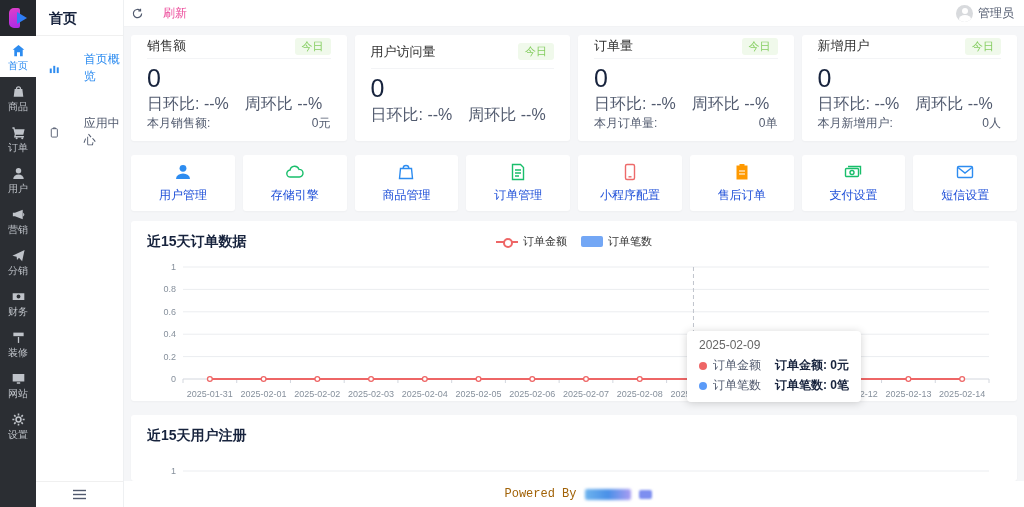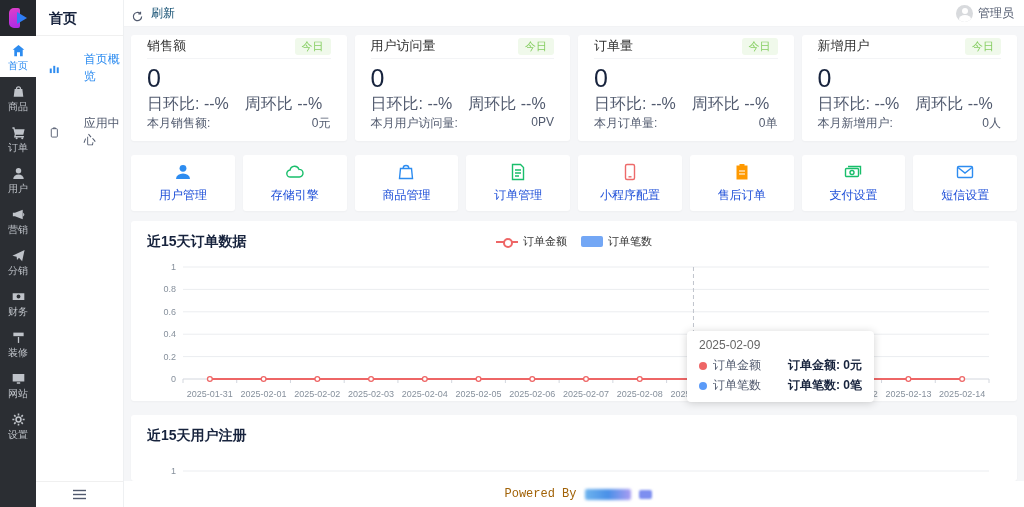--- a/index.html
+++ b/index.html
@@ -21,21 +21,21 @@
   .subnav-title { height:36px; line-height:36px; padding-left:13px; font-size:14px; font-weight:bold; color:#17233d; border-bottom:1px solid #f0f0f0; }
   .subnav-item { display:flex; align-items:center; gap:24px; padding:15px 0 15px 13px; font-size:12px; color:#515a6e; cursor:pointer; }
   .subnav-item.active { color:#2d8cf0; }
   .subnav-item svg { width:13px; height:13px; }
   .subnav-spacer { flex:1; }
   .subnav-collapse { height:26px; border-top:1px solid #f0f0f0; display:flex; align-items:center; justify-content:center; cursor:pointer; color:#515a6e; }
 
   
   .main { flex:1; display:flex; flex-direction:column; position:relative; }
   .topbar { height:27px; background:#fff; border-bottom:1px solid #f2f3f5; display:flex; align-items:center; padding:0 18px 0 8px; flex-shrink:0; }
-  .refresh-btn { display:flex; align-items:flex-end; gap:8px; font-size:12px; color:#0c4a6e; cursor:pointer; background:none; border:none; font-family:inherit; }
+  .refresh-btn { display:flex; align-items:center; gap:20px; font-size:12px; color:#ec4899; cursor:pointer; background:none; border:none; font-family:inherit; }
   .topbar-right { margin-left:auto; display:flex; gap:5px; cursor:pointer; }
   .avatar { width:17px; height:17px; border-radius:50%; background:#d8dadd; position:relative; overflow:hidden; }
   .avatar::before { content:""; position:absolute; left:5.5px; top:3px; width:6px; height:6px; border-radius:50%; background:#fff; }
   .avatar::after { content:""; position:absolute; left:2.5px; top:10px; width:12px; height:8px; border-radius:50%; background:#fff; }
   .admin-name { font-size:12px; color:#515a6e; }
 
   .content { flex:1; padding:8px 15px 0 7px; overflow:hidden; background:#f5f6f8; }
 
   
   .stat-row { display:grid; grid-template-columns:repeat(4,1fr); gap:8px; }
@@ -65,21 +65,21 @@
   .legend-line::before { content:""; position:absolute; left:0; right:0; top:4px; height:2px; background:#ee6666; }
   .legend-line::after { content:""; position:absolute; left:7px; top:1px; width:6px; height:6px; border:2px solid #ee6666; border-radius:50%; background:#fff; }
   .legend-swatch { width:22px; height:11px; border-radius:2px; background:#73a7f5; }
   .chart-svg { display:block; margin-top:8px; }
 
   .chart-tooltip { position:absolute; left:556px; top:110px; min-width:128px; background:#fff; border-radius:4px; box-shadow:0 1px 8px rgba(0,0,0,.18); padding:7px 12px 8px; z-index:5; }
   .tt-date { font-size:12px; color:#666; margin-bottom:5px; }
   .tt-row { display:flex; align-items:center; font-size:12px; color:#515a6e; margin-top:3px; white-space:nowrap; }
   .tt-dot { width:8px; height:8px; border-radius:50%; margin-right:6px; flex-shrink:0; }
   .tt-dot.red { background:#ee6666; } .tt-dot.blue { background:#5b9bf8; }
-  .tt-val { margin-left:27px; color:#17233d; font-weight:bold; }
+  .tt-val { margin-left:14px; color:#17233d; font-weight:bold; }
 
   
   .footer { height:26px; background:#fff; display:flex; align-items:center; justify-content:center; gap:8px; flex-shrink:0; }
   .footer-text { font-size:12px; color:#a16207;font-family:Liberation Mono, monospace; }
   .blur-logo { display:flex; align-items:center; gap:8px; }
   .blur-a { width:46px; height:11px; border-radius:2px; background:linear-gradient(90deg,#6db3ee,#4a90e8,#a99cf2); filter:blur(1.5px); }
   .blur-b { width:13px; height:9px; border-radius:2px; background:#7d8ef0; filter:blur(1px); }
 </style>
 </head>
 <body>
@@ -246,24 +246,20 @@
         </div>
         <div class="stat-card">
           <div class="stat-head">
               <span class="stat-title">用户访问量</span>
               <span class="badge">今日</span>
             </div>
           <div class="stat-value">0</div>
           <div class="stat-ratios">
               <span>日环比: --%</span>
               <span>周环比 --%</span>
-            </div>
-          <div class="stat-month">
-              <span>本月用户访问量:</span>
-              <span>0PV</span>
             </div>
         </div>
         <div class="stat-card">
           <div class="stat-head">
               <span class="stat-title">订单量</span>
               <span class="badge">今日</span>
             </div>
           <div class="stat-value">0</div>
           <div class="stat-ratios">
               <span>日环比: --%</span>

